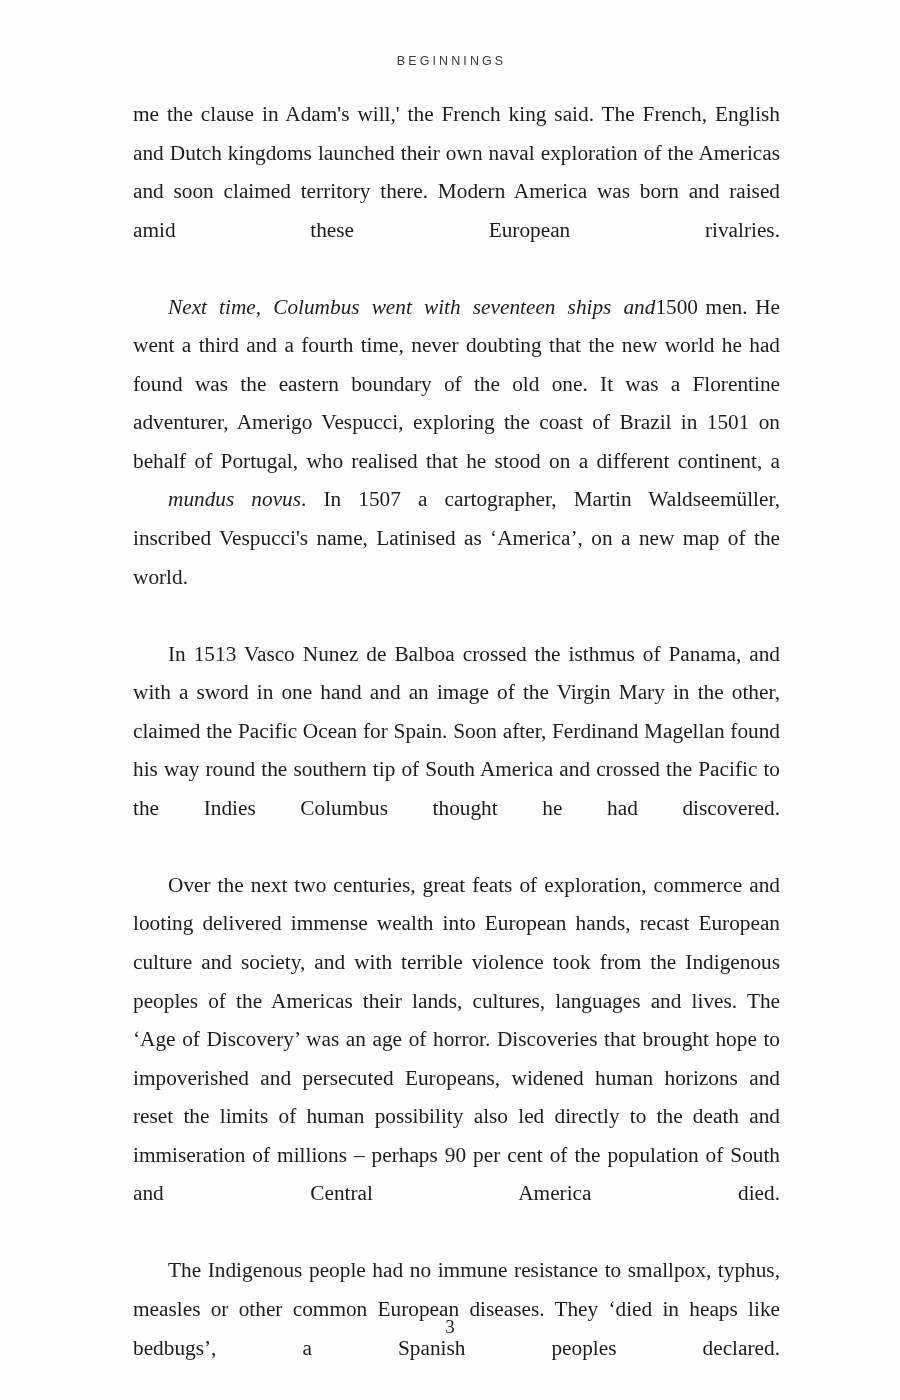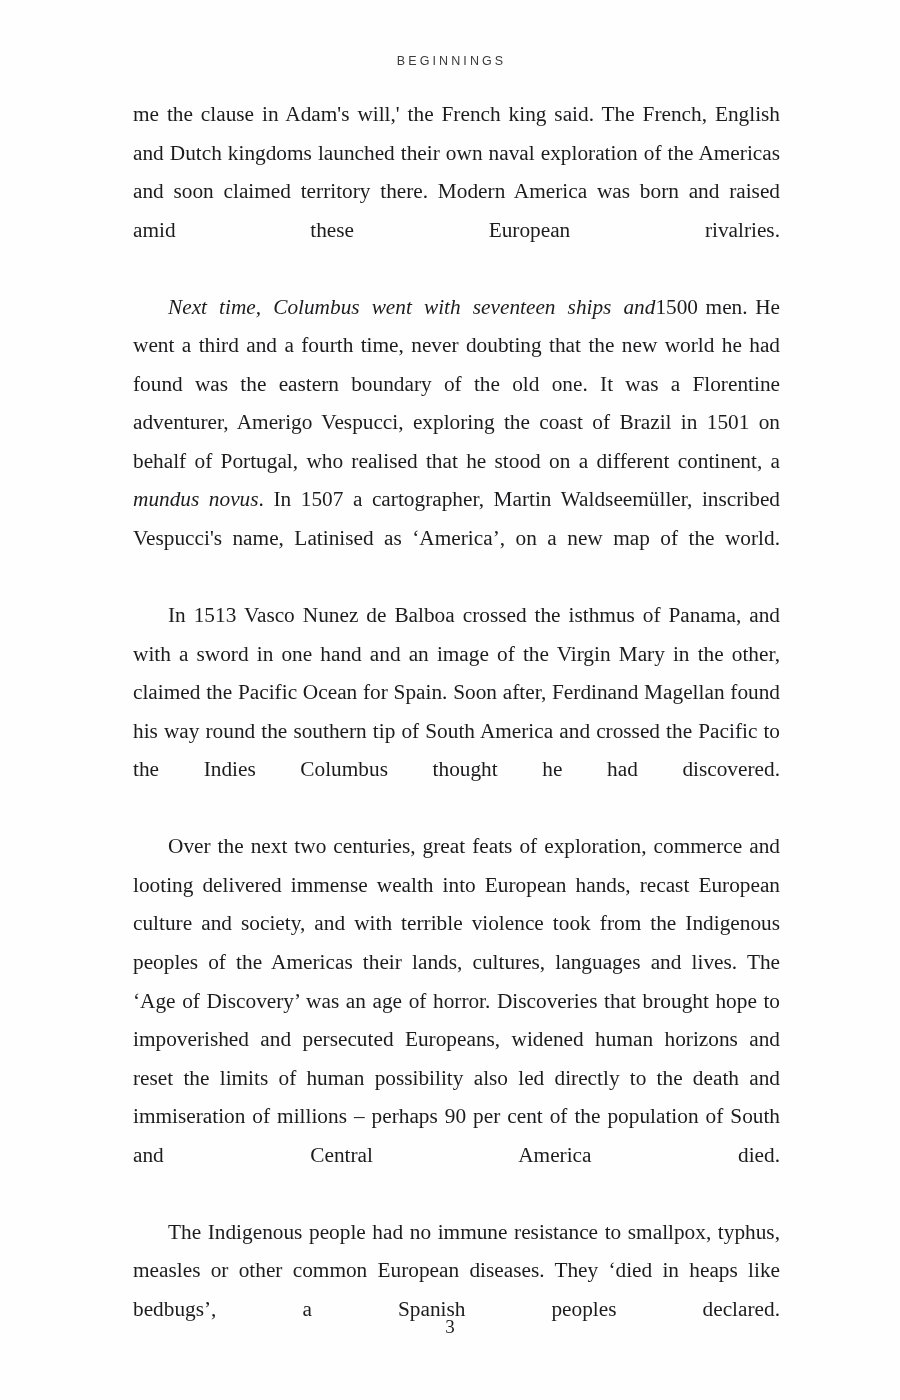--- a/index.html
+++ b/index.html
@@ -56,20 +56,21 @@
     color: #1c1c1e;
     hyphens: manual;
     -webkit-hyphens: manual;
     word-spacing: 0.1px;
   }
   .para.indent {
     text-indent: 35px;
   }
   .para em {
     font-style: italic;
+    margin-left: 35px;
   }
 
   
   .para::after {
     content: "";
     display: inline-block;
     width: 100%;
   }
 
   

